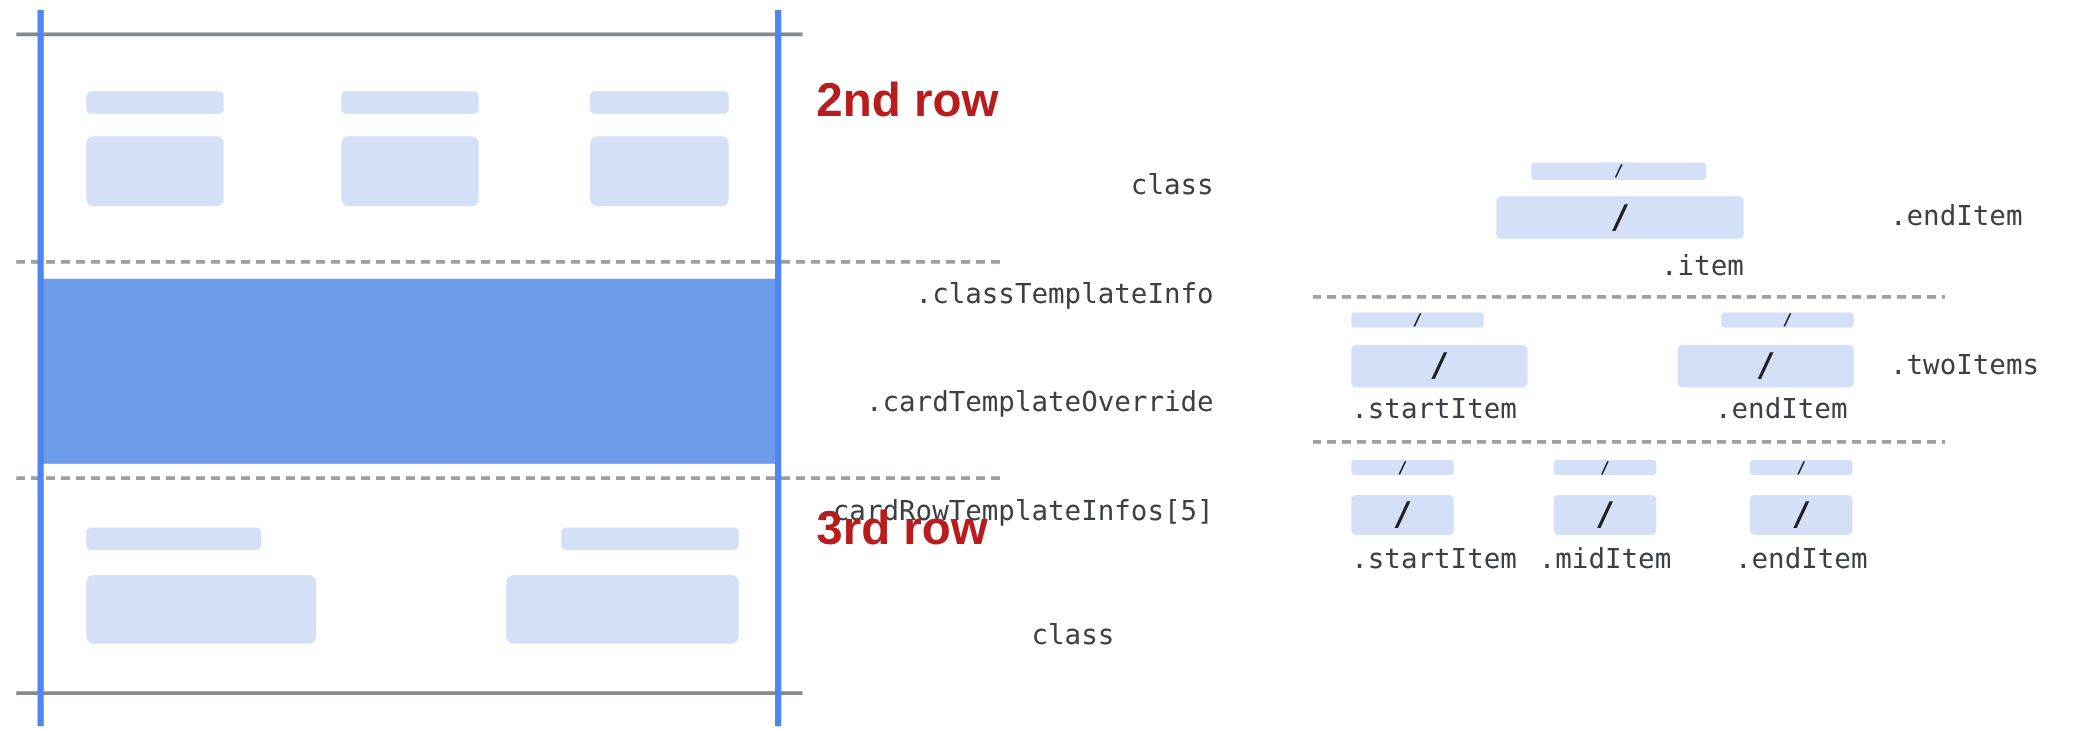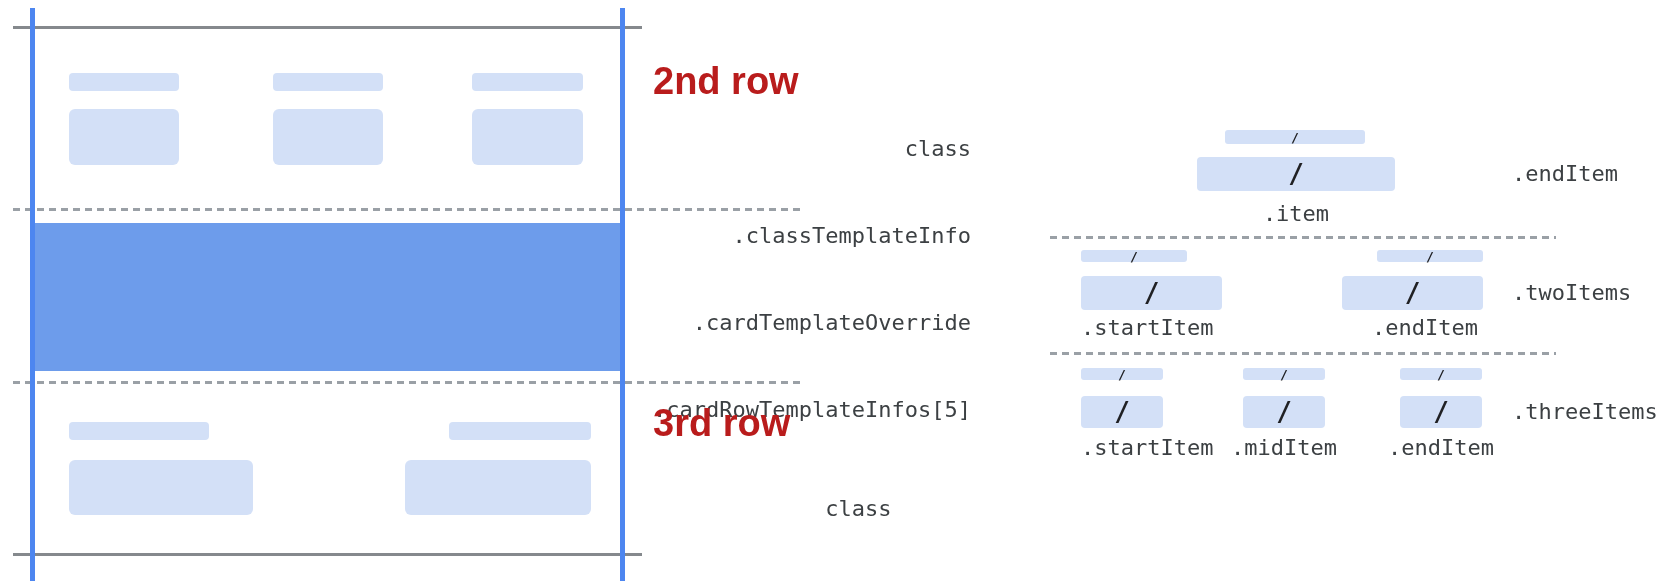--- a/index.html
+++ b/index.html
@@ -14,21 +14,21 @@
   .ph{position:absolute;background:#d3e0f7;border-radius:4px;z-index:1;}
   .rect{border-radius:6px;}
   .hero{position:absolute;left:32px;top:223px;width:592px;height:148px;background:#6d9ceb;z-index:1;}
   
   .heading{position:absolute;font-weight:700;font-size:38px;line-height:34px;color:#b91c1c;
            letter-spacing:0px;white-space:pre;margin-top:32px;}
   .code{position:absolute;font-family:"DejaVu Sans Mono","Liberation Mono",monospace;
         font-size:22px;line-height:29px;color:#3c4043;white-space:pre;text-align:right;}
   .codeline{position:absolute;font-family:"DejaVu Sans Mono","Liberation Mono",monospace;
         font-size:22px;line-height:28px;color:#3c4043;white-space:pre;}
-  .center{text-align:center;}
+  .center{text-align:right;}
   
   .slashbar{position:absolute;background:#d3e0f7;display:flex;align-items:center;justify-content:center;
         font-family:"DejaVu Sans Mono","Liberation Mono",monospace;font-weight:700;color:#202124;z-index:1;}
   .sm{height:13px;border-radius:3px;font-size:13px;}
   .bg{height:34px;border-radius:4px;font-size:26px;}
 </style>
 </head>
 <body>
 
 <div class="canvas">
@@ -91,15 +91,14 @@
 
   <div class="slashbar sm" style="left:1081px;top:368px;width:82px;height:12px">/</div>
   <div class="slashbar bg" style="left:1081px;top:396px;width:82px;height:32px">/</div>
   <div class="slashbar sm" style="left:1243px;top:368px;width:82px;height:12px">/</div>
   <div class="slashbar bg" style="left:1243px;top:396px;width:82px;height:32px">/</div>
   <div class="slashbar sm" style="left:1400px;top:368px;width:82px;height:12px">/</div>
   <div class="slashbar bg" style="left:1400px;top:396px;width:82px;height:32px">/</div>
   <div class="codeline" style="left:1081px;top:434px">.startItem</div>
   <div class="codeline" style="left:1231px;top:434px">.midItem</div>
   <div class="codeline" style="left:1388px;top:434px">.endItem</div>
-  <div class="codeline" style="left:1512px;top:398px">.threeItems</div>
 
 </div>
 
 </body></html>

